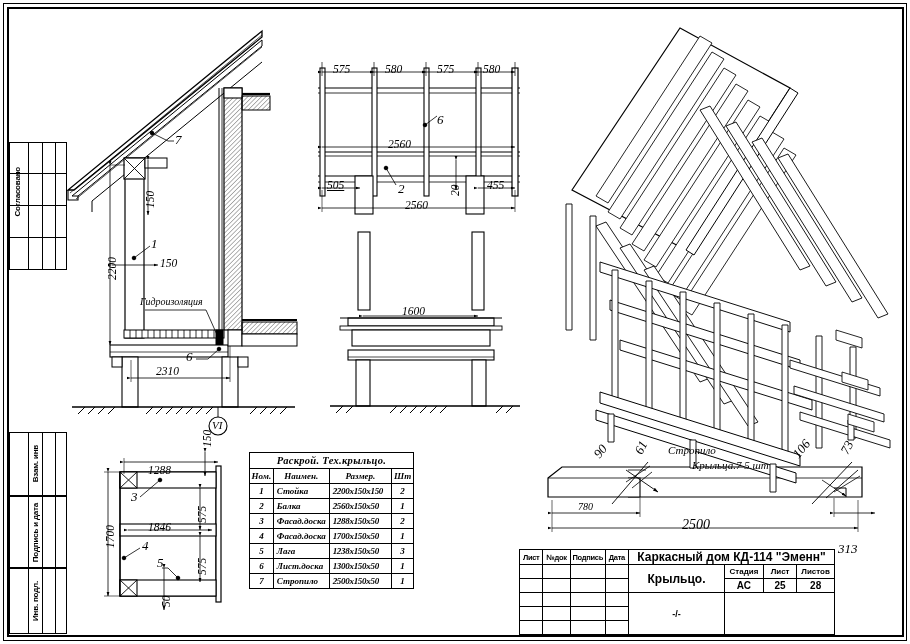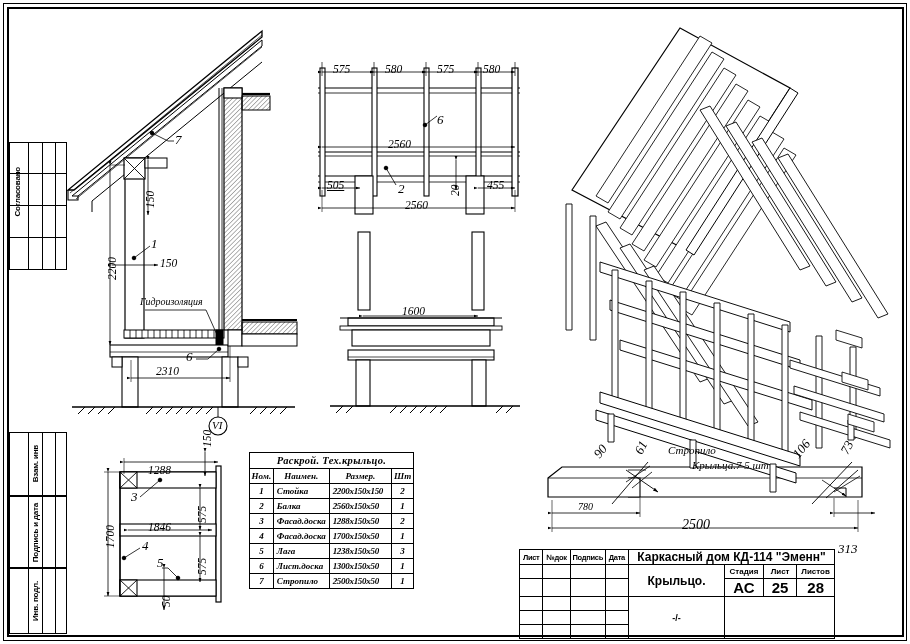--- a/index.html
+++ b/index.html
@@ -115,21 +115,21 @@
     text-align: center;
     color: #000;
     padding: 0;
     height: 14px;
   }
   #title-block .hdr { font-size: 7.5px; letter-spacing: -0.3px; }
   #title-block .big { font-size: 12px; }
   #title-block .mid { font-size: 12px; }
   #title-block .sub { font-size: 9px; }
   #title-block .stage-h { font-size: 8px; }
-  #title-block .stage-v { font-size: 15px; }
+  #title-block .stage-v { font-size: 10px; }
 
   svg { display: block; }
   #vec { position: absolute; left: 0; top: 0; }
 </style>
 </head>
 <body>
 
 <div id="sheet">
 
   <svg id="vec" width="910" height="644" viewBox="0 0 910 644">

